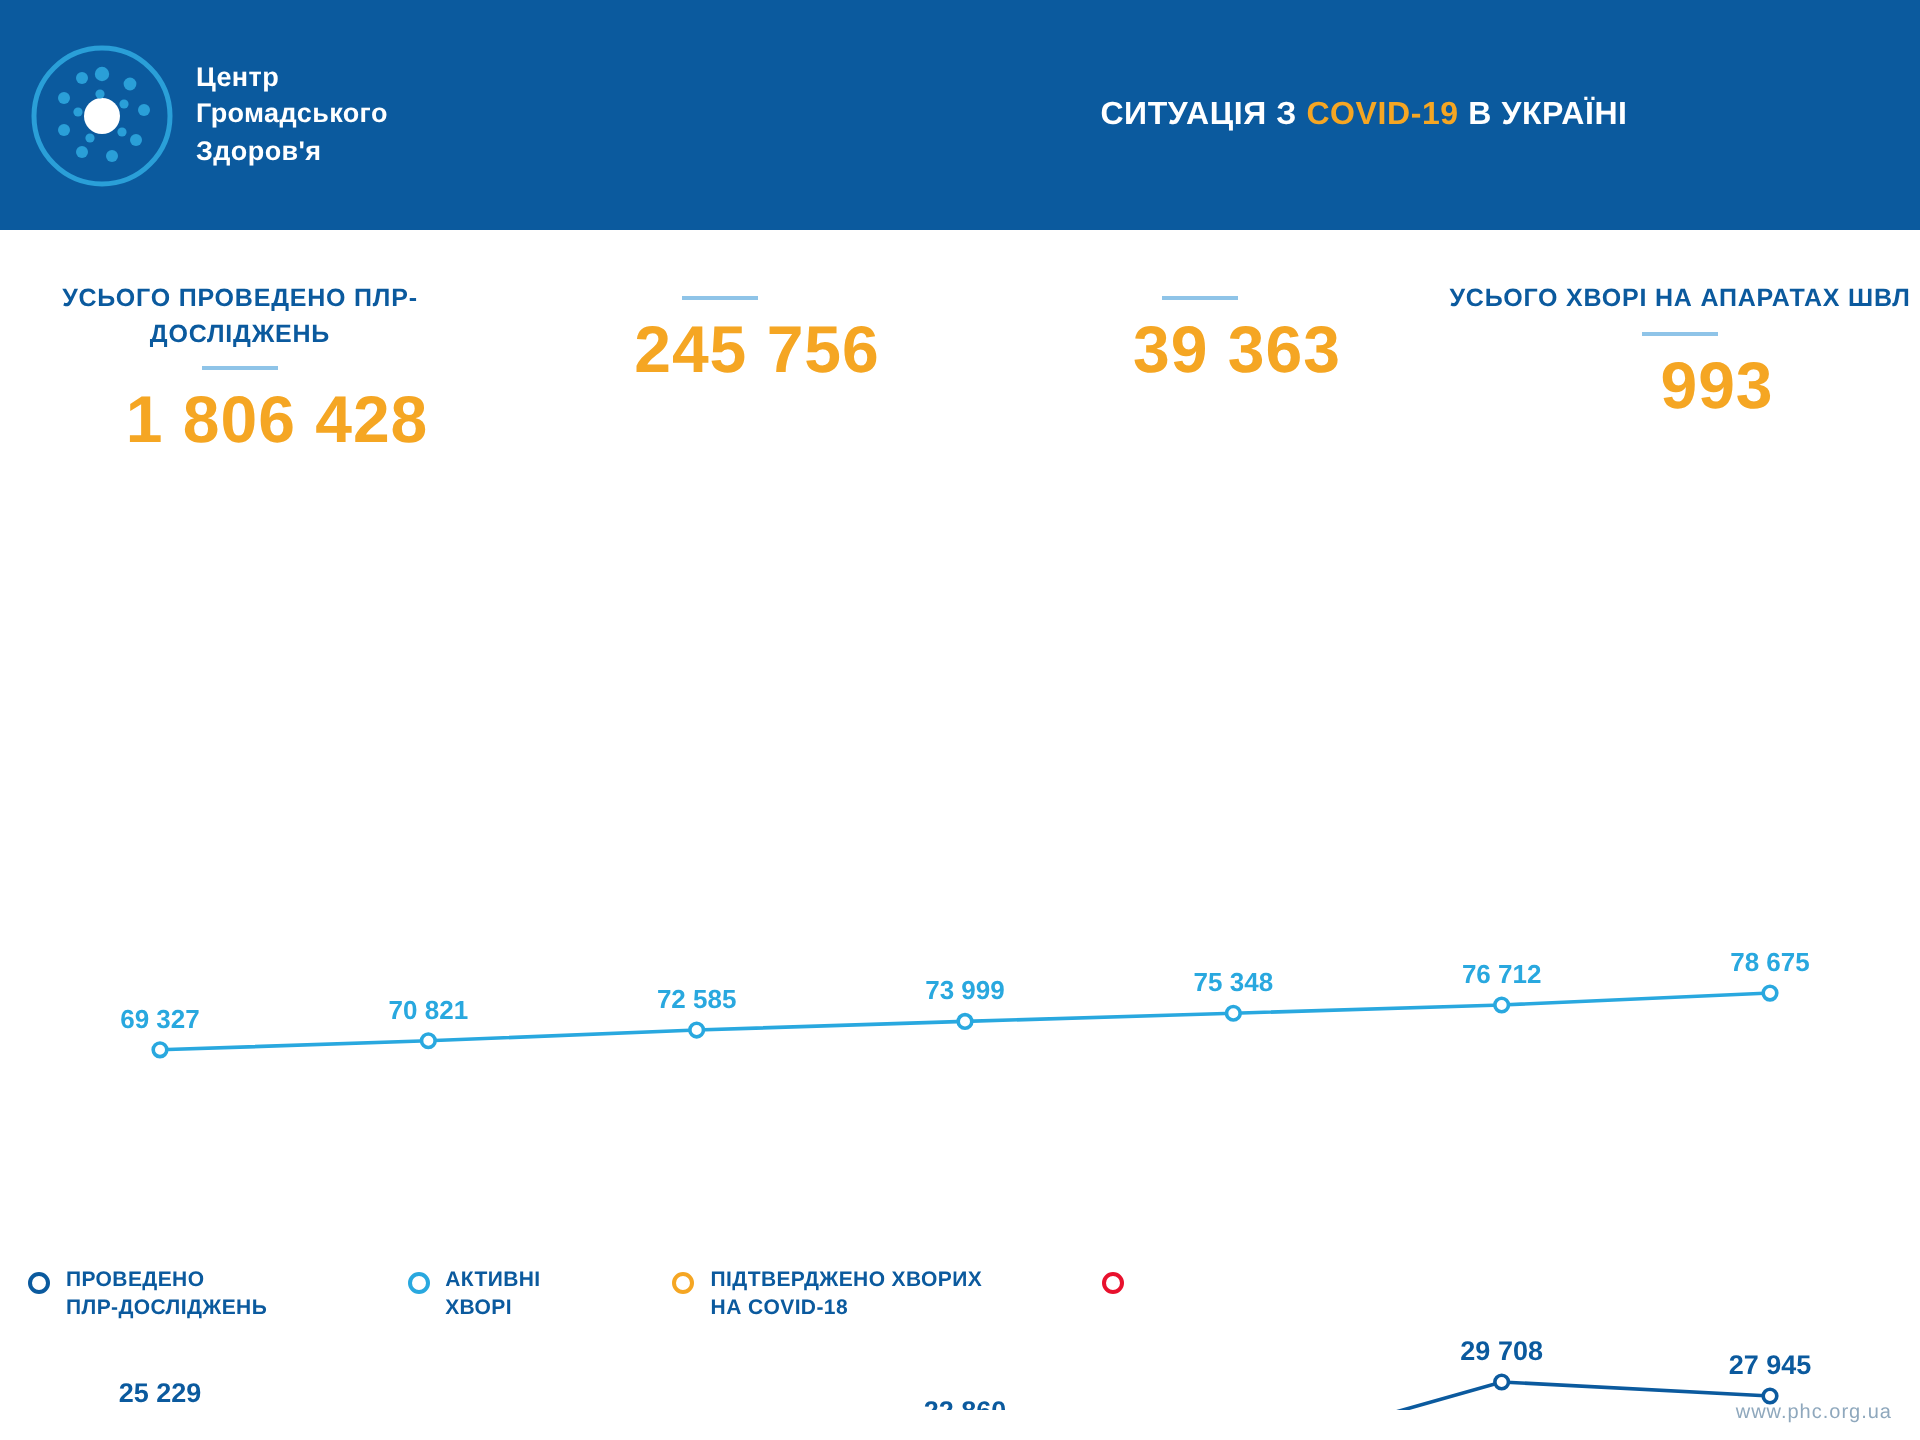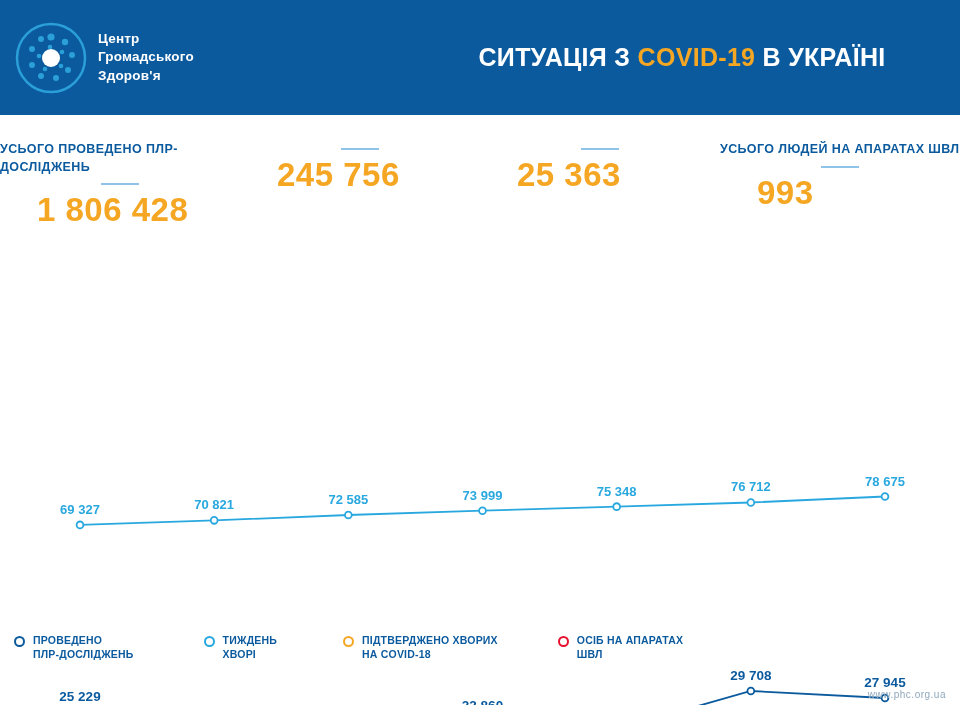--- a/index.html
+++ b/index.html
@@ -33,34 +33,35 @@
     color: #ffffff;
     font-size: 13.5px;
     font-weight: bold;
     line-height: 1.35;
     letter-spacing: .2px;
   }
   .header-title {
     flex: 1;
     text-align: center;
     color: #ffffff;
-    font-size: 25px;
+    font-size: 16px;
     font-weight: bold;
     line-height: 1.35;
     padding-right: 16px;
     letter-spacing: .3px;
   }
   .header-title .hl { color: #f5a623; }
 
   .stats {
     display: flex;
     padding: 26px 0 6px 0;
   }
   .stat {
     flex: 1;
+    text-align: center;
     position: relative;
   }
   .stat-label {
     color: #0b5a9e;
     font-size: 12.5px;
     font-weight: bold;
     line-height: 1.4;
     letter-spacing: .4px;
   }
   .stat-rule {
@@ -108,21 +109,21 @@
   .legend-label {
     color: #0b5a9e;
     font-size: 10.5px;
     font-weight: bold;
     line-height: 1.3;
     white-space: pre-line;
     letter-spacing: .2px;
   }
   .site {
     position: absolute;
-    right: 14px; bottom: 20px;
+    right: 14px; bottom: 8px;
     color: #8fa8bd;
     font-size: 10px;
     letter-spacing: .5px;
   }
 </style>
 </head>
 <body>
 
 <div class="header">
   <div class="logo-block">
@@ -167,25 +168,25 @@
 ПЛР-ДОСЛІДЖЕНЬ</div>
     <div class="stat-rule"></div>
     <div class="stat-value">1 806 428</div>
   </div>
   <div class="stat">
     <div class="stat-rule"></div>
     <div class="stat-value">245 756</div>
   </div>
   <div class="stat">
     <div class="stat-rule"></div>
-    <div class="stat-value">25 363</div>
+    <div class="stat-value">39 363</div>
   </div>
   <div class="stat">
     <div class="stat-label">УСЬОГО
-ЛЮДЕЙ НА АПАРАТАХ ШВЛ</div>
+ХВОРІ НА АПАРАТАХ ШВЛ</div>
     <div class="stat-rule"></div>
     <div class="stat-value">993</div>
   </div>
 </div>
 
 <div class="chart-area">
   <svg class="plot" id="plot" width="960" height="470">
       <path d="M80.0 289.9 L214.2 285.4 L348.3 280.0 L482.5 275.7 L616.7 271.6 L750.8 267.5 L885.0 261.5" fill="none" stroke="#29a8df" stroke-width="1.8"></path>
       <circle cx="80" cy="289.90427586206897" r="3.4" fill="#ffffff" stroke="#29a8df" stroke-width="1.8"></circle>
       <text x="80" y="278.90427586206897" fill="#29a8df" font-size="13" font-family="Liberation Sans, sans-serif" font-weight="bold" text-anchor="middle">69 327</text>
@@ -273,28 +274,26 @@
 </div>
 
 <div class="legend">
   <div class="legend-item">
     <span class="legend-dot"></span>
     <span class="legend-label">ПРОВЕДЕНО
 ПЛР-ДОСЛІДЖЕНЬ</span>
   </div>
   <div class="legend-item" style="margin-left:52px">
     <span class="legend-dot" style="border-color:#29a8df"></span>
-    <span class="legend-label">ТИЖДЕНЬ
+    <span class="legend-label">АКТИВНІ
 ХВОРІ</span>
   </div>
   <div class="legend-item" style="margin-left:48px">
     <span class="legend-dot" style="border-color:#f5a623"></span>
     <span class="legend-label">ПІДТВЕРДЖЕНО ХВОРИХ
 НА COVID-18</span>
   </div>
   <div class="legend-item" style="margin-left:42px">
     <span class="legend-dot" style="border-color:#e8112d"></span>
-    <span class="legend-label">ОСІБ НА АПАРАТАХ
-ШВЛ</span>
   </div>
 </div>
 
 <div class="site">www.phc.org.ua</div>
 
 </body></html>

